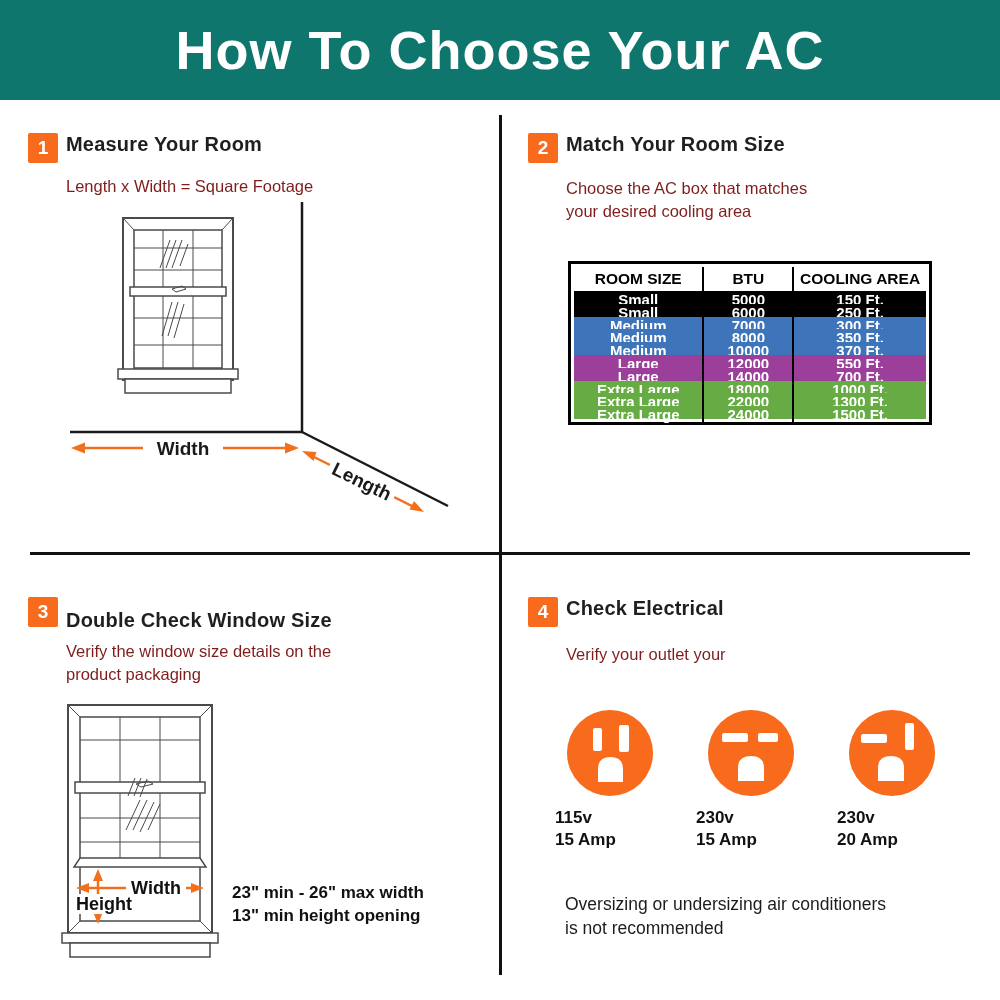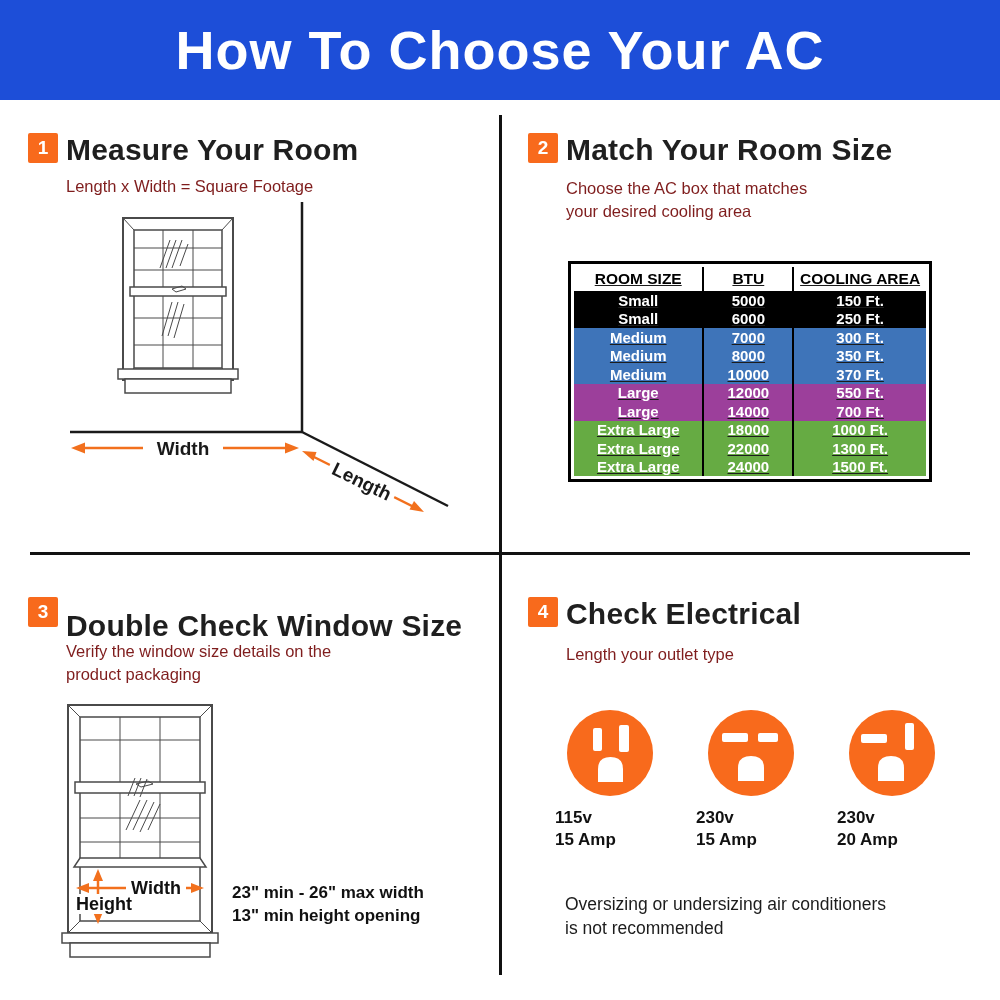--- a/index.html
+++ b/index.html
@@ -6,46 +6,46 @@
   .stage{position:relative;width:1000px;height:1000px;background:#ffffff;overflow:hidden;
          font-family:"Liberation Sans","DejaVu Sans",sans-serif;color:#1c1c1c;}
   .banner{position:absolute;left:0;top:0;width:1000px;height:100px;background:#F86A1C;
           display:flex;align-items:center;justify-content:center;}
   .banner-title{font-size:54px;font-weight:700;color:#ffffff;letter-spacing:1px;}
   .divider{position:absolute;background:#111111;}
   .div-v{left:499px;top:115px;width:3px;height:860px;}
   .div-h{left:30px;top:552px;width:940px;height:3px;}
   .badge{position:absolute;width:30px;height:30px;background:#F86A1C;border-radius:2px;
          display:flex;align-items:center;justify-content:center;color:#fff;font-weight:700;font-size:19px;}
-  .h{position:absolute;font-size:30px;font-weight:700;color:#1f1f1f;letter-spacing:.2px;white-space:nowrap;}
+  .h{position:absolute;font-size:20px;font-weight:700;color:#1f1f1f;letter-spacing:.2px;white-space:nowrap;}
   .sub{position:absolute;font-size:16.5px;line-height:23px;color:#7f1d1d;}
   .illu{position:absolute;}
   
-  .btu-table{position:absolute;left:568px;top:261px;width:364px;height:221px;box-sizing:border-box;
-             border:3px solid #000;background:#fff;padding:3px;display:flex;flex-direction:column;text-decoration:underline;}
+  .btu-table{position:absolute;left:568px;top:261px;width:364px;height:164px;box-sizing:border-box;
+             border:3px solid #000;background:#fff;padding:3px;display:flex;flex-direction:column;}
   .t-row{display:grid;grid-template-columns:36.5% 25.5% 38%;flex:1;min-height:0;}
   .t-head{flex:0 0 24px;color:#000;}
   .cell{display:flex;align-items:center;justify-content:center;height:100%;
         font-weight:700;font-size:15px;color:#fff;white-space:nowrap;}
   .t-head .cell{color:#000;font-size:15.5px;}
   .cdiv{border-left:2.5px solid #000;}
   
   .outlet{position:absolute;width:100px;height:100px;}
   .outlet-label{position:absolute;width:110px;top:807px;text-align:left;
                 font-weight:700;font-size:17px;line-height:22px;color:#111;}
   .note3{position:absolute;left:232px;top:881px;font-weight:700;font-size:17px;line-height:23px;color:#111;}
   .note4{position:absolute;left:565px;top:893px;font-size:17.5px;line-height:23.5px;color:#1c1c1c;}
   svg text{font-family:"Liberation Sans","DejaVu Sans",sans-serif;}
 </style>
 </head>
 <body>
 
 <div class="stage">
 
-  <div class="banner" style="background: #1d4ed8;">
+  <div class="banner" style="background: #0f766e;">
     <span class="banner-title">How To Choose Your AC</span>
   </div>
 
   <div class="divider div-v"></div>
   <div class="divider div-h"></div>
 
   <div class="badge" style="left: 28px; top: 133px; background: rgb(248, 106, 28);">
     <span>1</span>
   </div>
   <div class="h" style="left:66px;top:133px;">Measure Your Room</div>
@@ -253,21 +253,21 @@
 
   <div class="note3">
     <div>23" min - 26" max width</div>
     <div>13" min height opening</div>
   </div>
 
   <div class="badge" style="left: 528px; top: 597px; background: rgb(248, 106, 28);">
     <span>4</span>
   </div>
   <div class="h" style="left:566px;top:597px;">Check Electrical</div>
-  <div class="sub" style="left:566px;top:643px;">Length your outlet type</div>
+  <div class="sub" style="left:566px;top:643px;">Verify your outlet your</div>
 
   <svg class="outlet" style="left:560px;top:703px;" viewBox="0 0 100 100">
     <circle cx="50" cy="50" r="43" fill="#F86A1C"></circle>
     <rect x="33" y="25" width="9" height="23" rx="2" fill="#ffffff"></rect>
     <rect x="59" y="22" width="10" height="27" rx="2" fill="#ffffff"></rect>
     <path d="M38,79 L38,66 Q38,54 50.5,54 Q63,54 63,66 L63,79 Z" fill="#ffffff"></path>
   </svg>
   <div class="outlet-label" style="left:555px;">
     <div>115v</div>
     <div>15 Amp</div>

